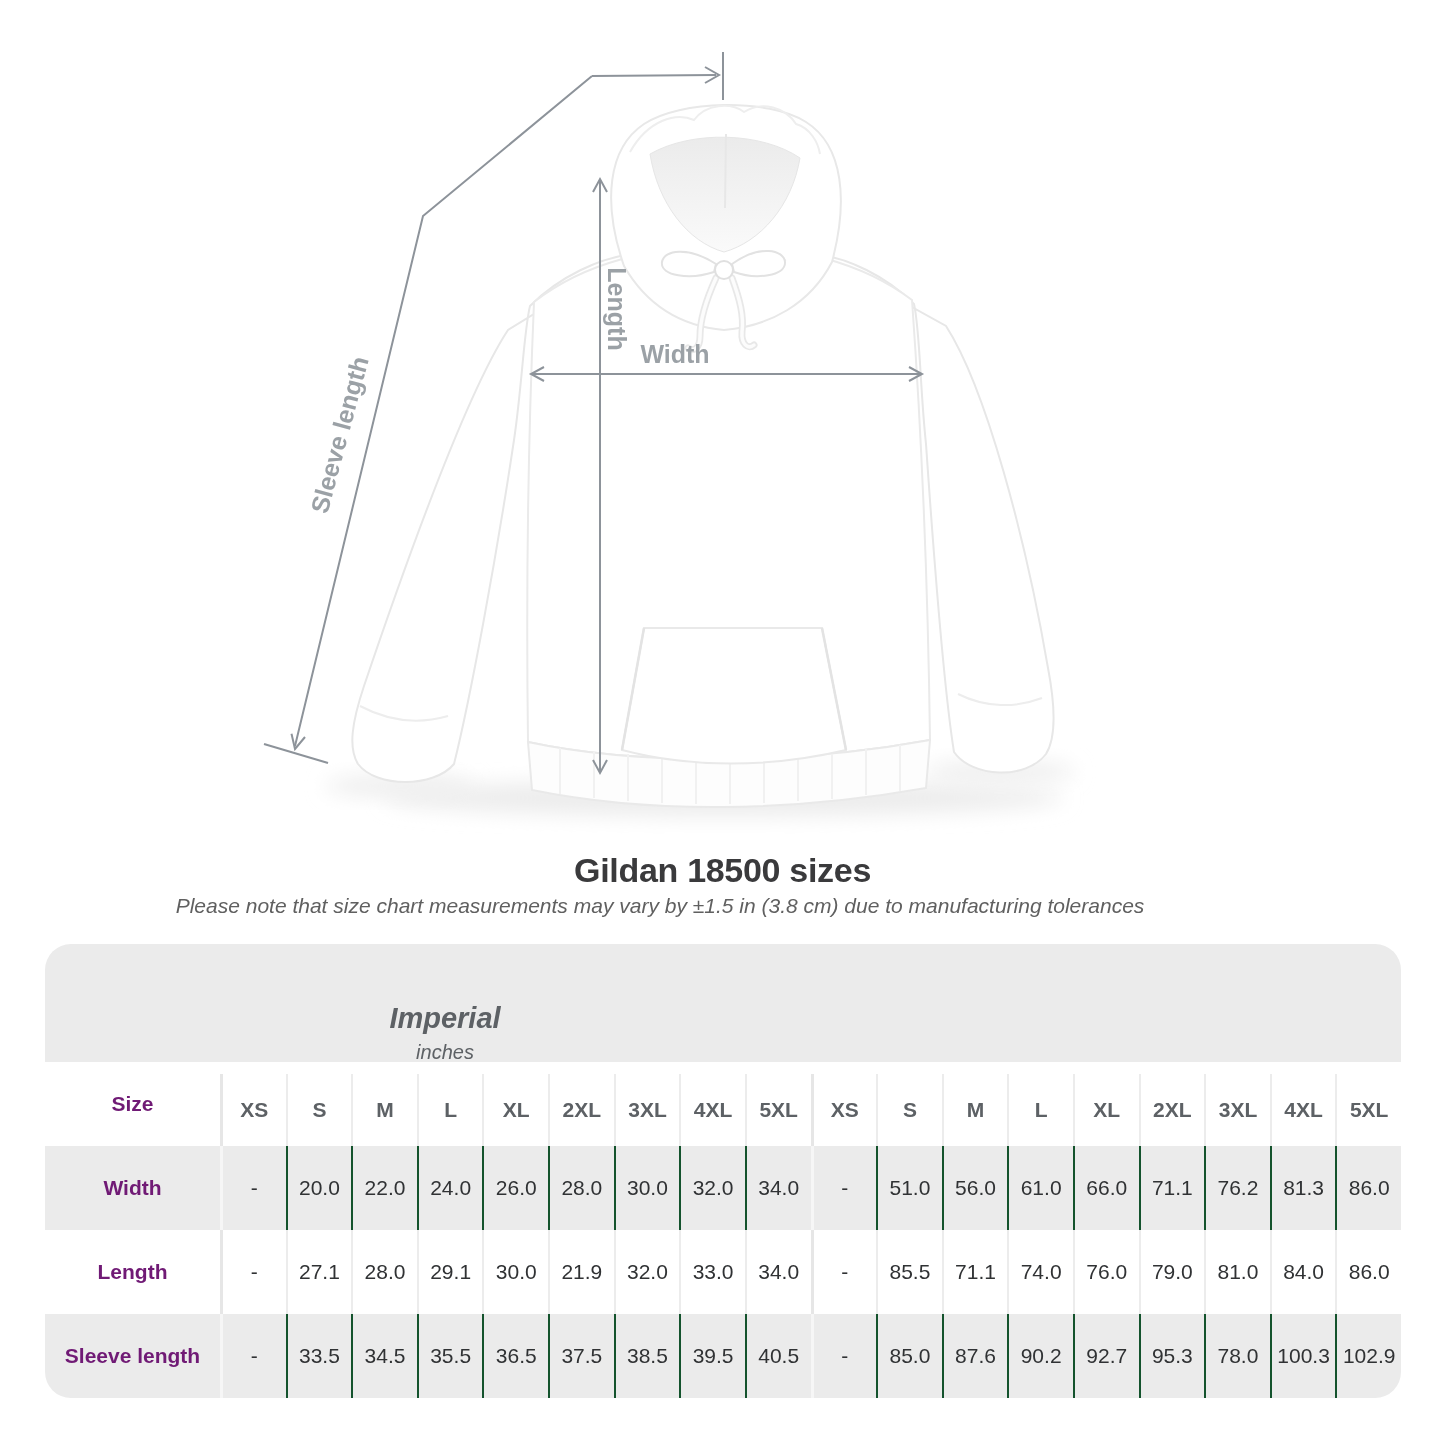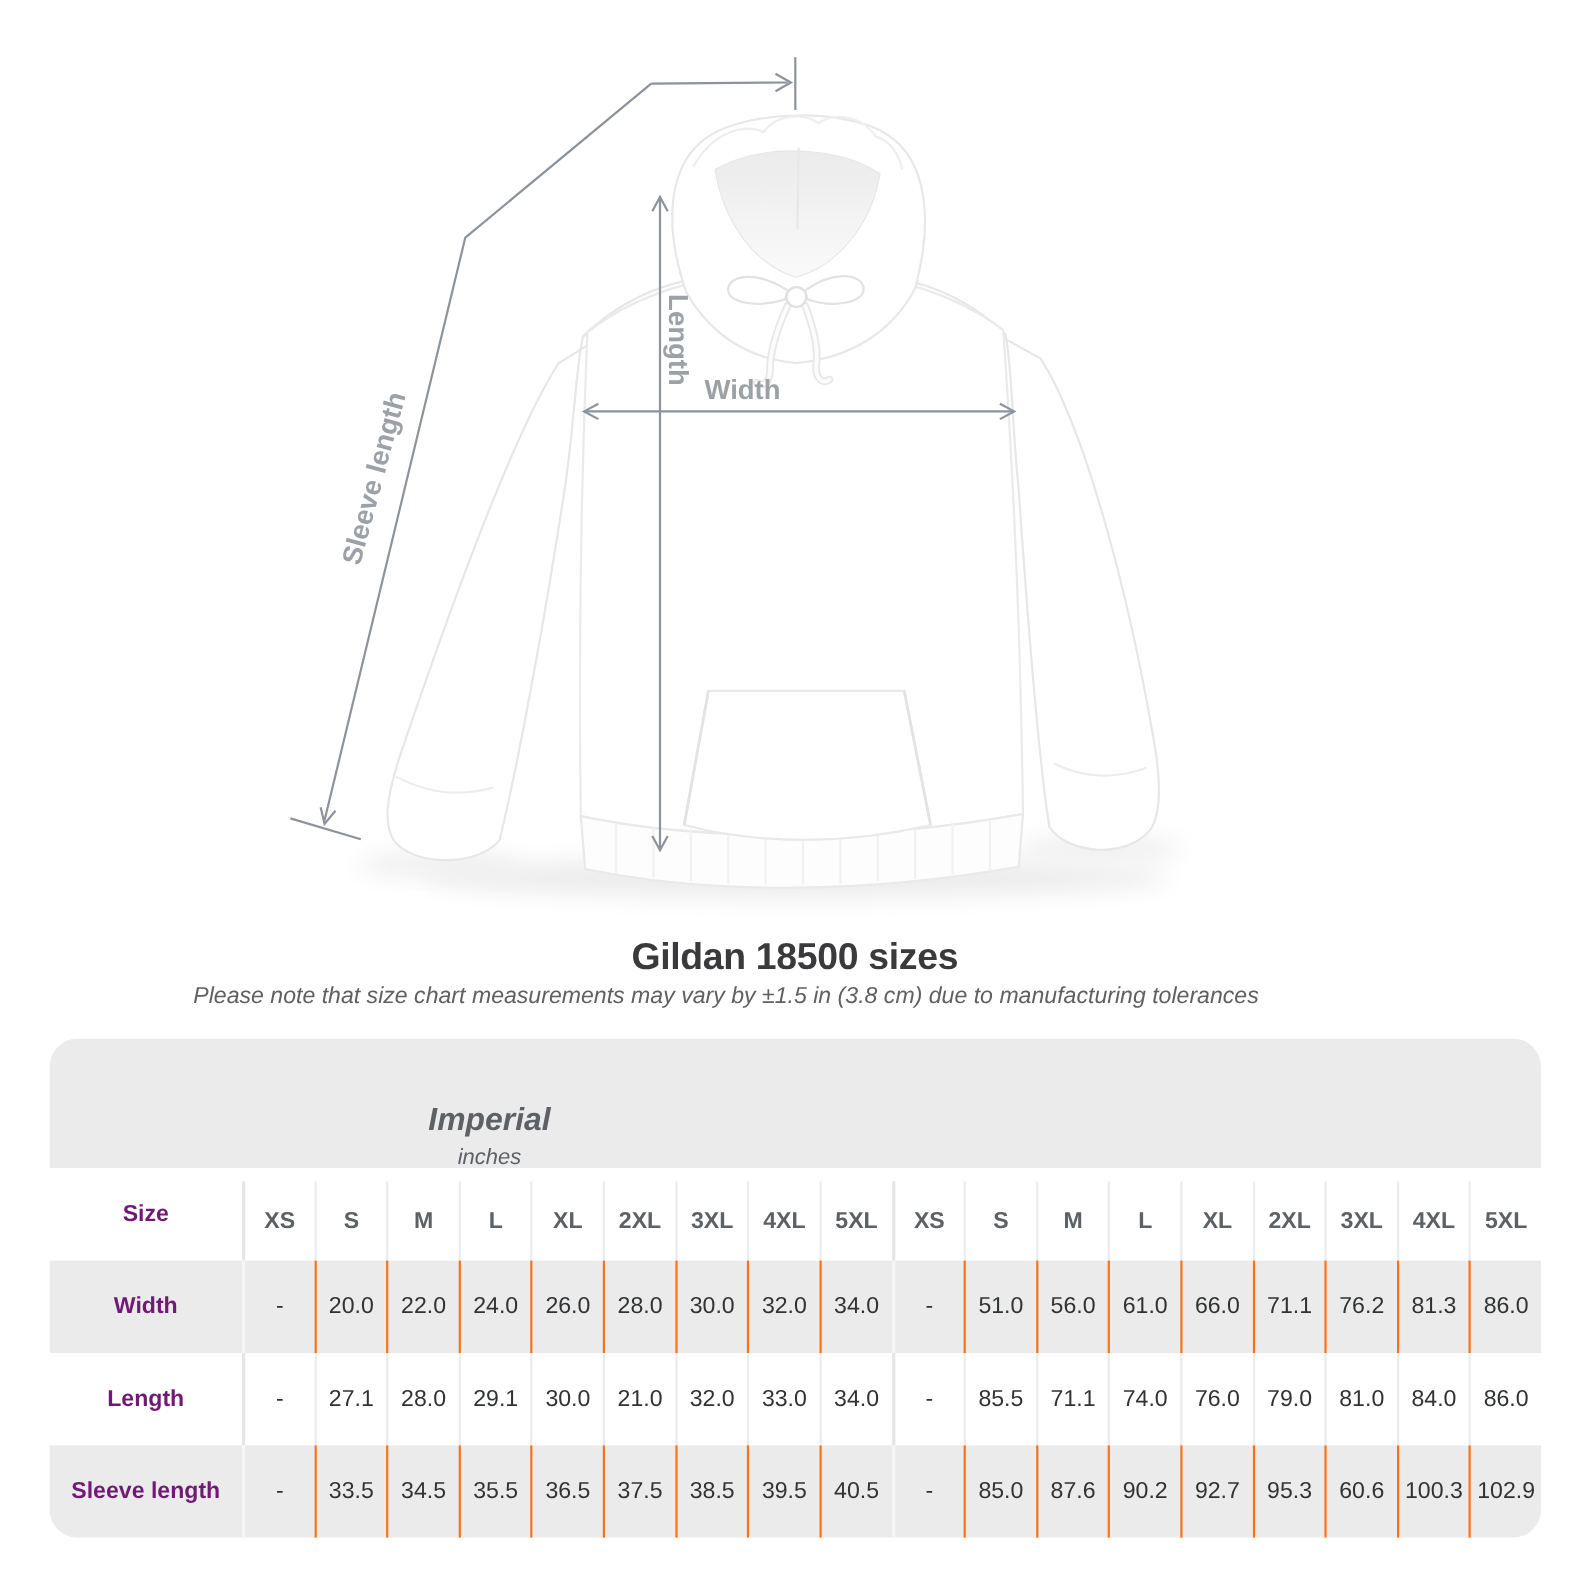--- a/index.html
+++ b/index.html
@@ -38,21 +38,21 @@
   .trow{
     display:grid;grid-template-columns:175px repeat(18,1fr);height:84px;
   }
   .trow.r-light{background:#ffffff;}
   .trow.r-dark{background:#ebebeb;}
   .c{
     display:flex;align-items:center;justify-content:center;
     font-size:21px;color:#303234;
   }
   .r-light .c + .c{border-left:2px solid #ececec;}
-  .r-dark  .c + .c{border-left:2px solid #f97316;}
+  .r-dark  .c + .c{border-left:2px solid #14532d;}
   .r-light .c.fd{border-left-width:3px;border-left-color:#e6e6e6;}
   .r-dark  .c.fd{border-left-width:3px;border-left-color:#f6f6f6;}
   .c.lab{font-weight:bold;color:#701a75;}
   .c.hd{font-weight:bold;color:#5d6165;margin-top:12px;}
 </style>
 </head>
 <body>
 
 <div class="figure-area">
 <svg width="1445" height="860" viewBox="0 0 1445 860" xmlns="http://www.w3.org/2000/svg">
@@ -201,21 +201,21 @@
     <div class="c">86.0</div>
   </div>
 
   <div class="trow r-light">
     <div class="c lab">Length</div>
     <div class="c fd">-</div>
     <div class="c">27.1</div>
     <div class="c">28.0</div>
     <div class="c">29.1</div>
     <div class="c">30.0</div>
-    <div class="c">21.0</div>
+    <div class="c">21.9</div>
     <div class="c">32.0</div>
     <div class="c">33.0</div>
     <div class="c">34.0</div>
     <div class="c fd">-</div>
     <div class="c">85.5</div>
     <div class="c">71.1</div>
     <div class="c">74.0</div>
     <div class="c">76.0</div>
     <div class="c">79.0</div>
     <div class="c">81.0</div>
@@ -233,18 +233,18 @@
     <div class="c">37.5</div>
     <div class="c">38.5</div>
     <div class="c">39.5</div>
     <div class="c">40.5</div>
     <div class="c fd">-</div>
     <div class="c">85.0</div>
     <div class="c">87.6</div>
     <div class="c">90.2</div>
     <div class="c">92.7</div>
     <div class="c">95.3</div>
-    <div class="c">60.6</div>
+    <div class="c">78.0</div>
     <div class="c">100.3</div>
     <div class="c">102.9</div>
   </div>
 
 </div>
 
 </body></html>

